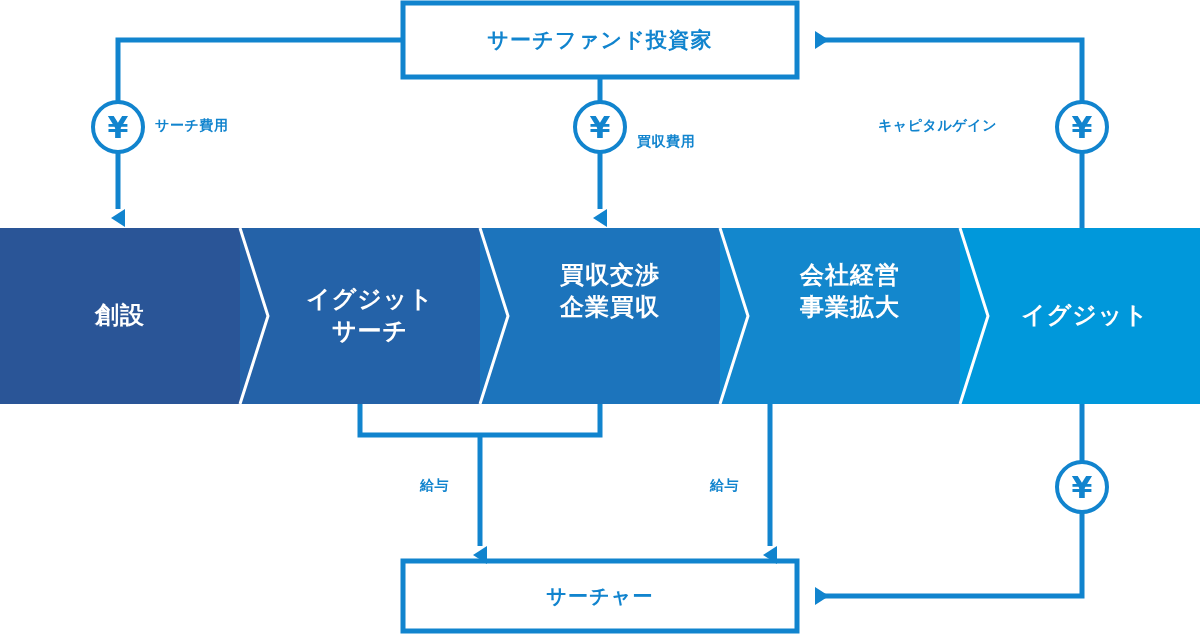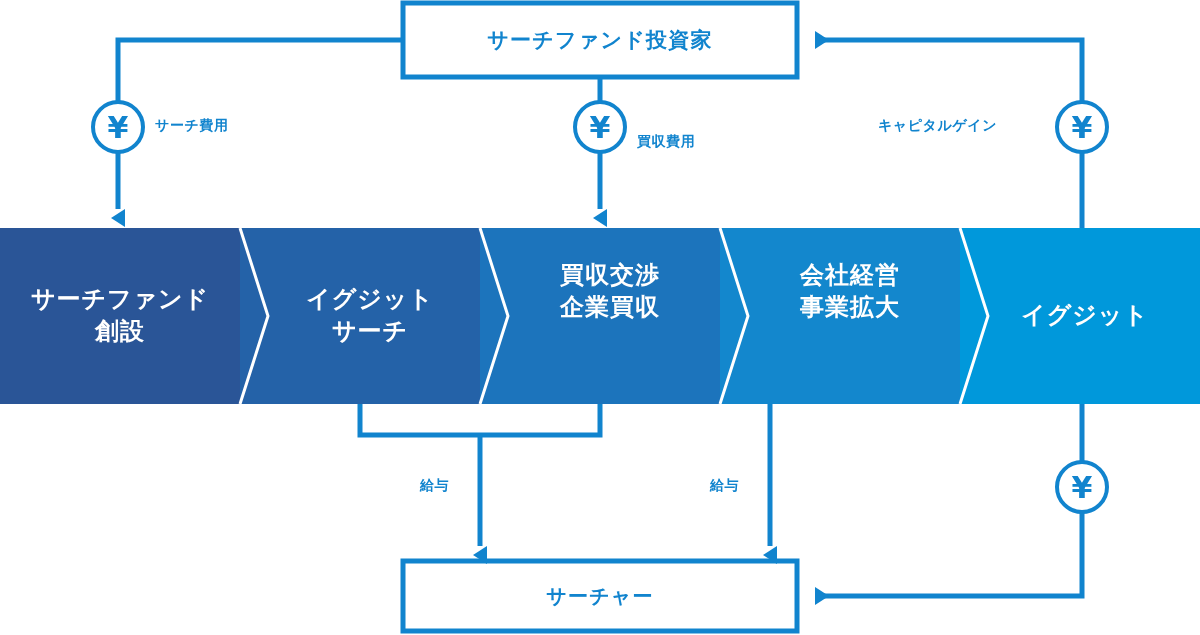--- a/index.html
+++ b/index.html
@@ -107,21 +107,20 @@
       <circle cx="1082" cy="487" r="25" fill="#ffffff" stroke="#1184CE" stroke-width="4"></circle>
       <text x="1082" y="487" fill="#1184CE" font-family="DejaVu Sans, Liberation Sans, sans-serif" font-size="30" font-weight="700" text-anchor="middle" dominant-baseline="central">¥</text>
     </g>
   </svg>
 
   <div class="boxlabel" id="investor-label">サーチファンド投資家</div>
 
   <div class="boxlabel" id="searcher-label">サーチャー</div>
 
   <div class="steplabel" style="left:0px;top:228px;width:240px;height:176px;">
-    <span>サーチファンド</span>
     <span>創設</span>
   </div>
 
   <div class="steplabel" style="left:250px;top:228px;width:240px;height:176px;">
     <span>イグジット</span>
     <span>サーチ</span>
   </div>
 
   <div class="steplabel" style="left:490px;top:228px;width:240px;height:128px;">
     <span>買収交渉</span>

